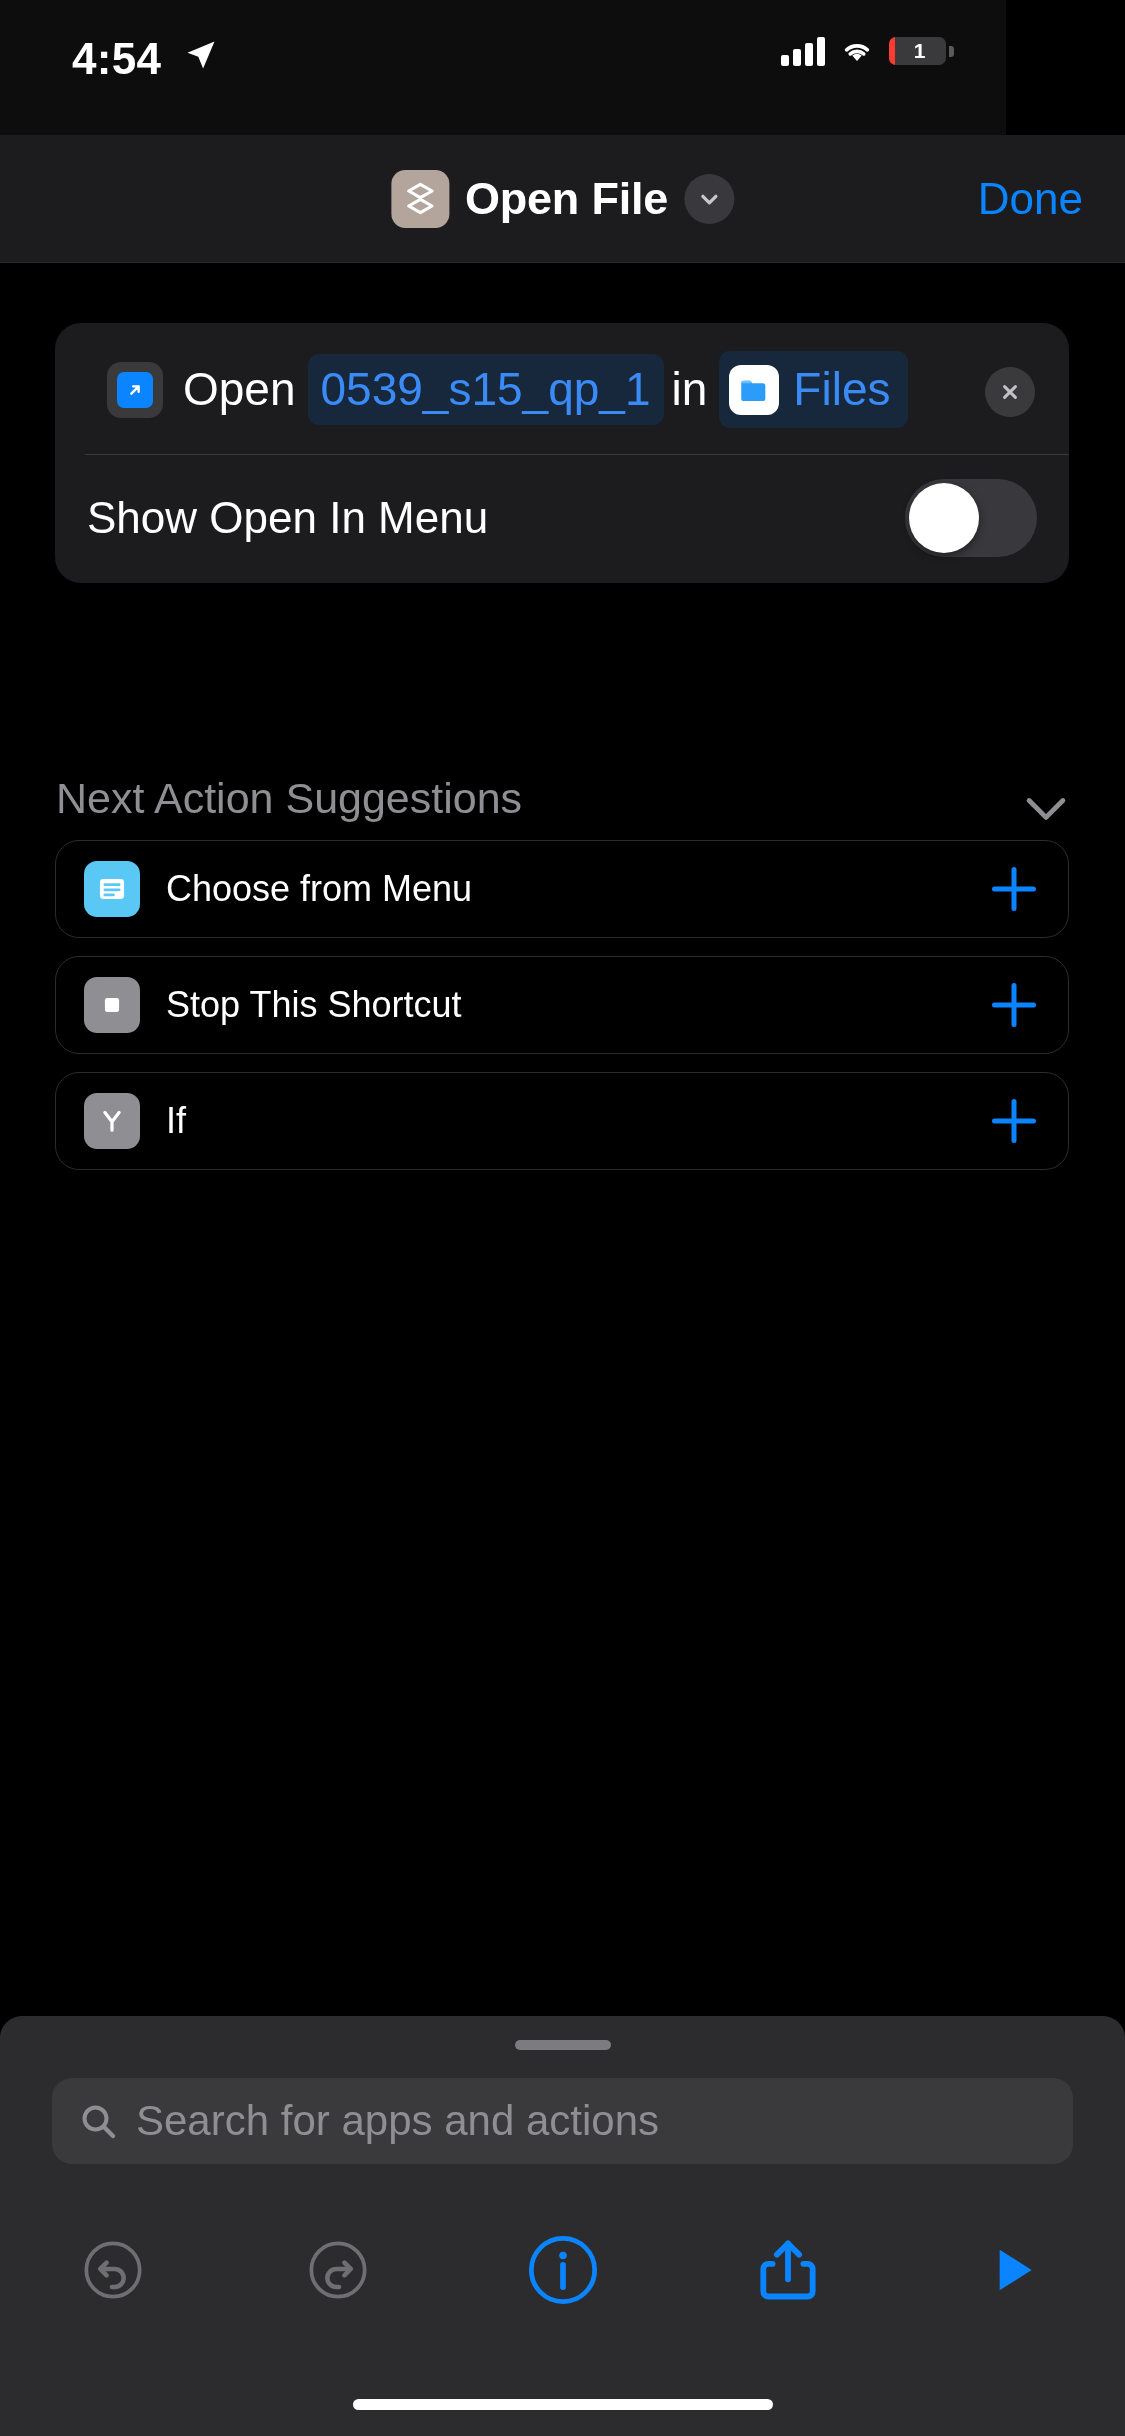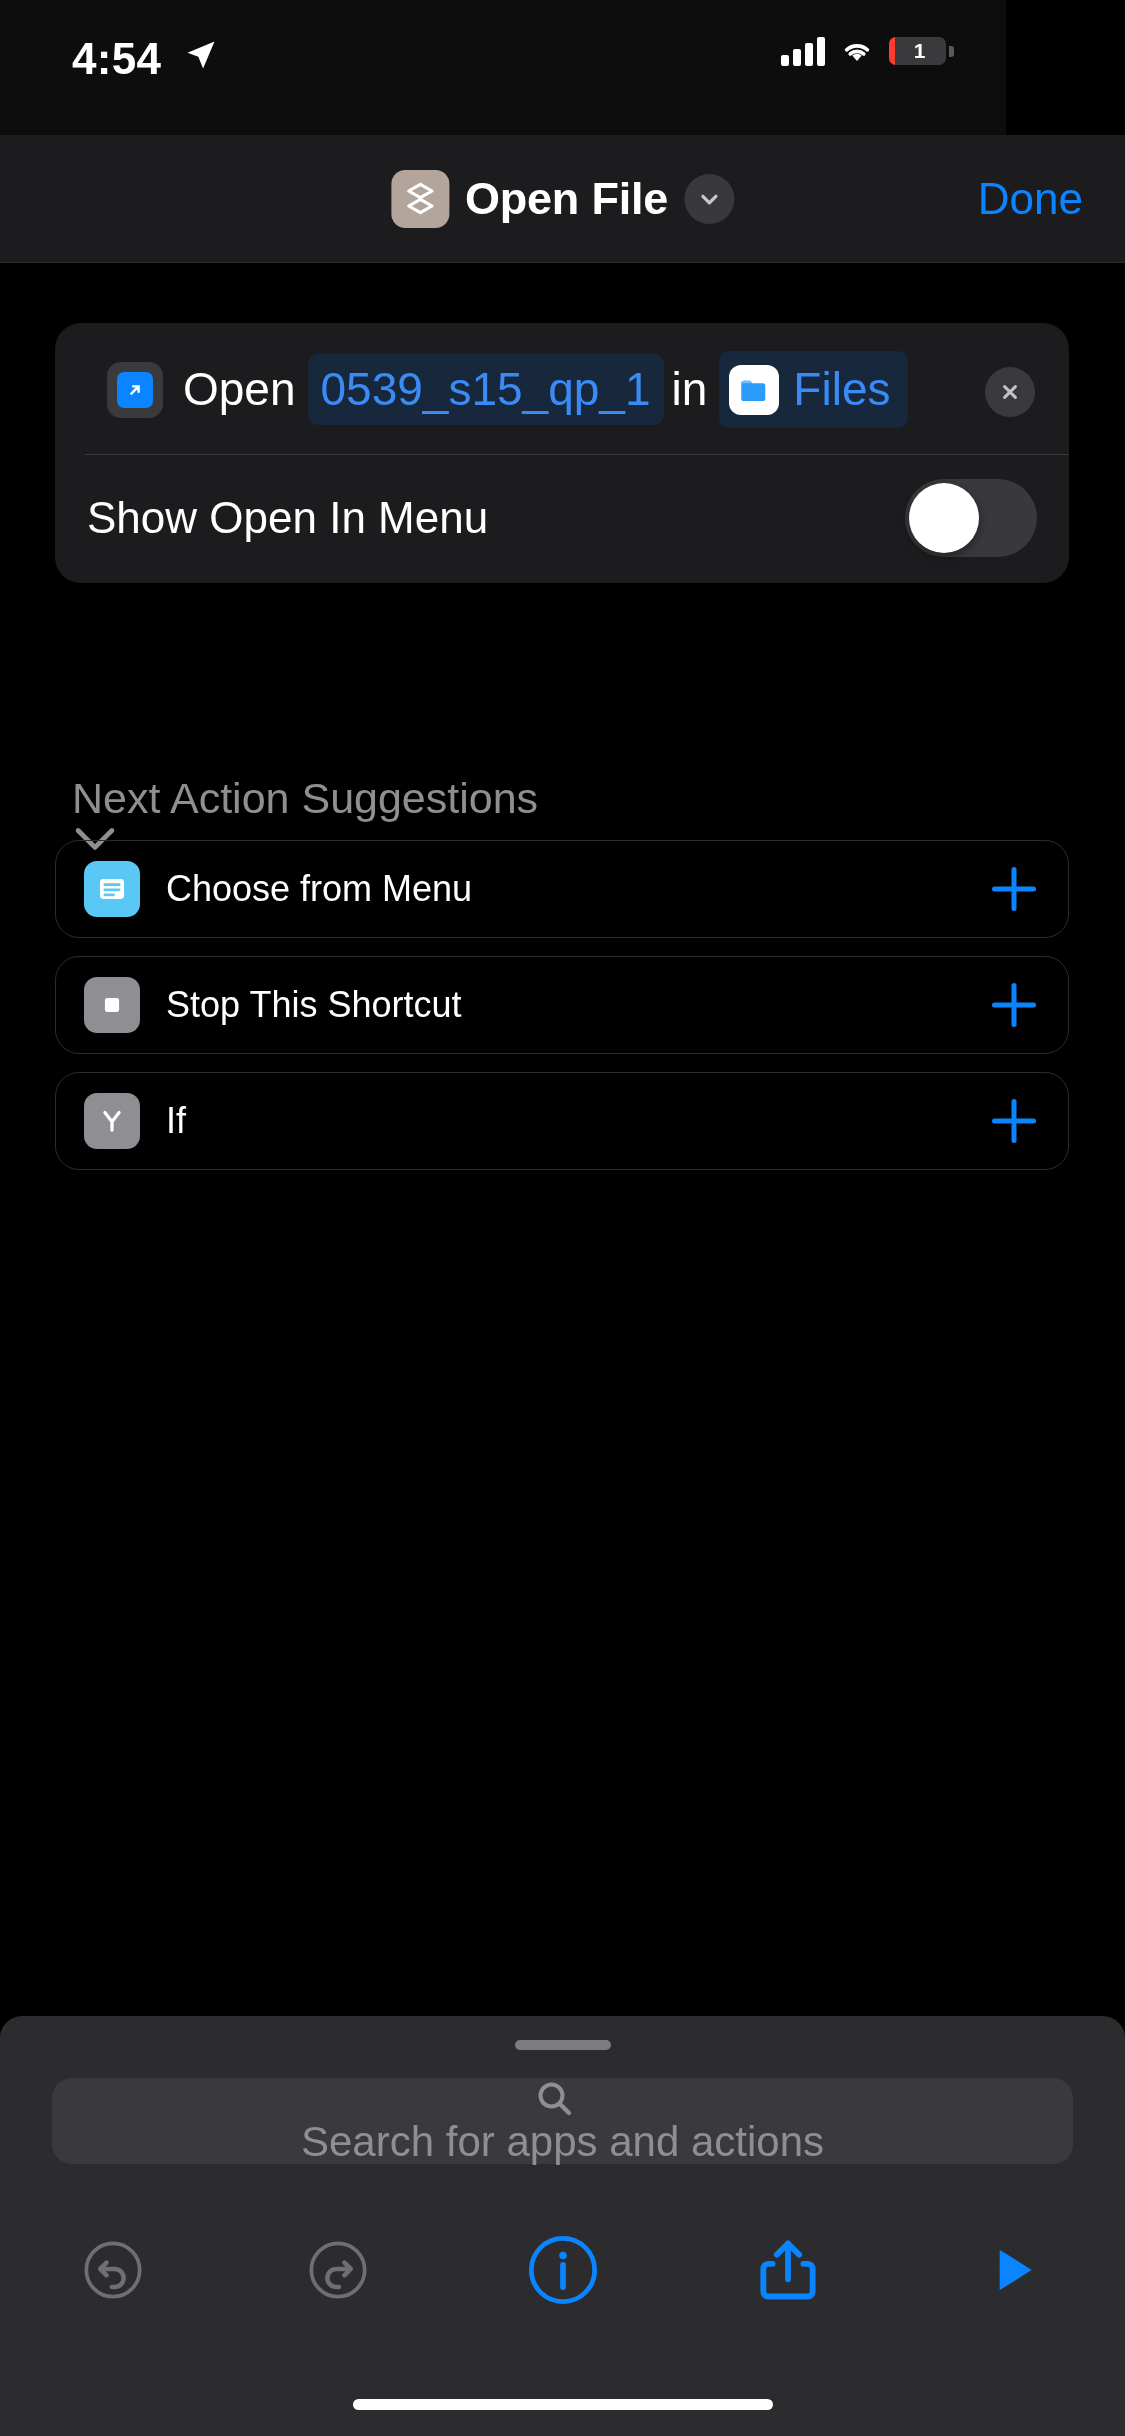--- a/index.html
+++ b/index.html
@@ -66,42 +66,42 @@
                background:#3a3a3c; display:flex; align-items:center; justify-content:center; }
   .divider { height:1px; background:#3a3a3c; margin-left:30px; }
   .toggle-row { display:flex; align-items:center; justify-content:space-between;
                 padding:24px 32px 26px 32px; }
   .toggle-label { font-size:44px; color:#fff; }
   .switch { width:132px; height:78px; border-radius:39px; background:#39393d; position:relative; }
   .switch .knob { position:absolute; left:4px; top:4px; width:70px; height:70px; border-radius:50%;
                   background:#fff; box-shadow:0 3px 8px rgba(0,0,0,.45); }
 
   
-  .sugg-head { position:absolute; left:72px; right:56px; top:510px;
-               display:flex; align-items:flex-start; justify-content:space-between;flex-direction:column; }
+  .sugg-head { position:absolute; left:56px; right:56px; top:510px;
+               display:flex; align-items:flex-end; justify-content:space-between; }
   .sugg-title { font-size:43px; color:#8e8e93; }
   .sugg-chev { width:46px; height:30px; }
   .sugg-list { position:absolute; left:55px; top:576px; width:1014px; }
   .sugg-row { height:98px; border:1px solid #2c2c2e; border-radius:24px; margin-bottom:18px;
               display:flex; align-items:center; padding:0 28px; }
   .sugg-icon { width:56px; height:56px; border-radius:13px; display:flex;
                align-items:center; justify-content:center; margin-right:26px; flex:none; }
   .sugg-label { font-size:36px; font-weight:400; color:#fff; flex:1; }
   .plus { width:52px; height:52px; position:relative; flex:none; }
   .plus::before, .plus::after { content:""; position:absolute; background:#0a84ff; border-radius:3px; }
   .plus::before { left:50%; top:4px; width:5px; height:44px; transform:translateX(-50%); }
   .plus::after { top:50%; left:4px; height:5px; width:44px; transform:translateY(-50%); }
 
   
   .sheet { position:absolute; left:0; bottom:0; width:1125px; height:420px;
            background:#2c2c2e; border-radius:22px 22px 0 0; }
   .grabber { position:absolute; left:50%; top:24px; transform:translateX(-50%);
              width:96px; height:10px; border-radius:5px; background:#7c7c80; }
   .searchbar { position:absolute; left:52px; right:52px; top:62px; height:86px;
-               background:#3a3a3c; border-radius:20px; display:flex; align-items:center; padding:0 26px;flex-direction:column; }
+               background:#3a3a3c; border-radius:20px; display:flex; align-items:center; padding:0 26px; }
   .search-icon { width:40px; height:40px; margin-right:18px; flex:none; }
   .search-ph { font-size:42px; color:#8e8e93; }
 
   .toolbar { position:absolute; left:0; bottom:96px; width:1125px; height:140px;
              display:flex; align-items:center; }
   .tb-item { flex:1; display:flex; align-items:center; justify-content:center; }
   .homeind { position:absolute; left:50%; bottom:26px; transform:translateX(-50%);
              width:420px; height:11px; border-radius:6px; background:#fff; }
 </style>
 </head>

